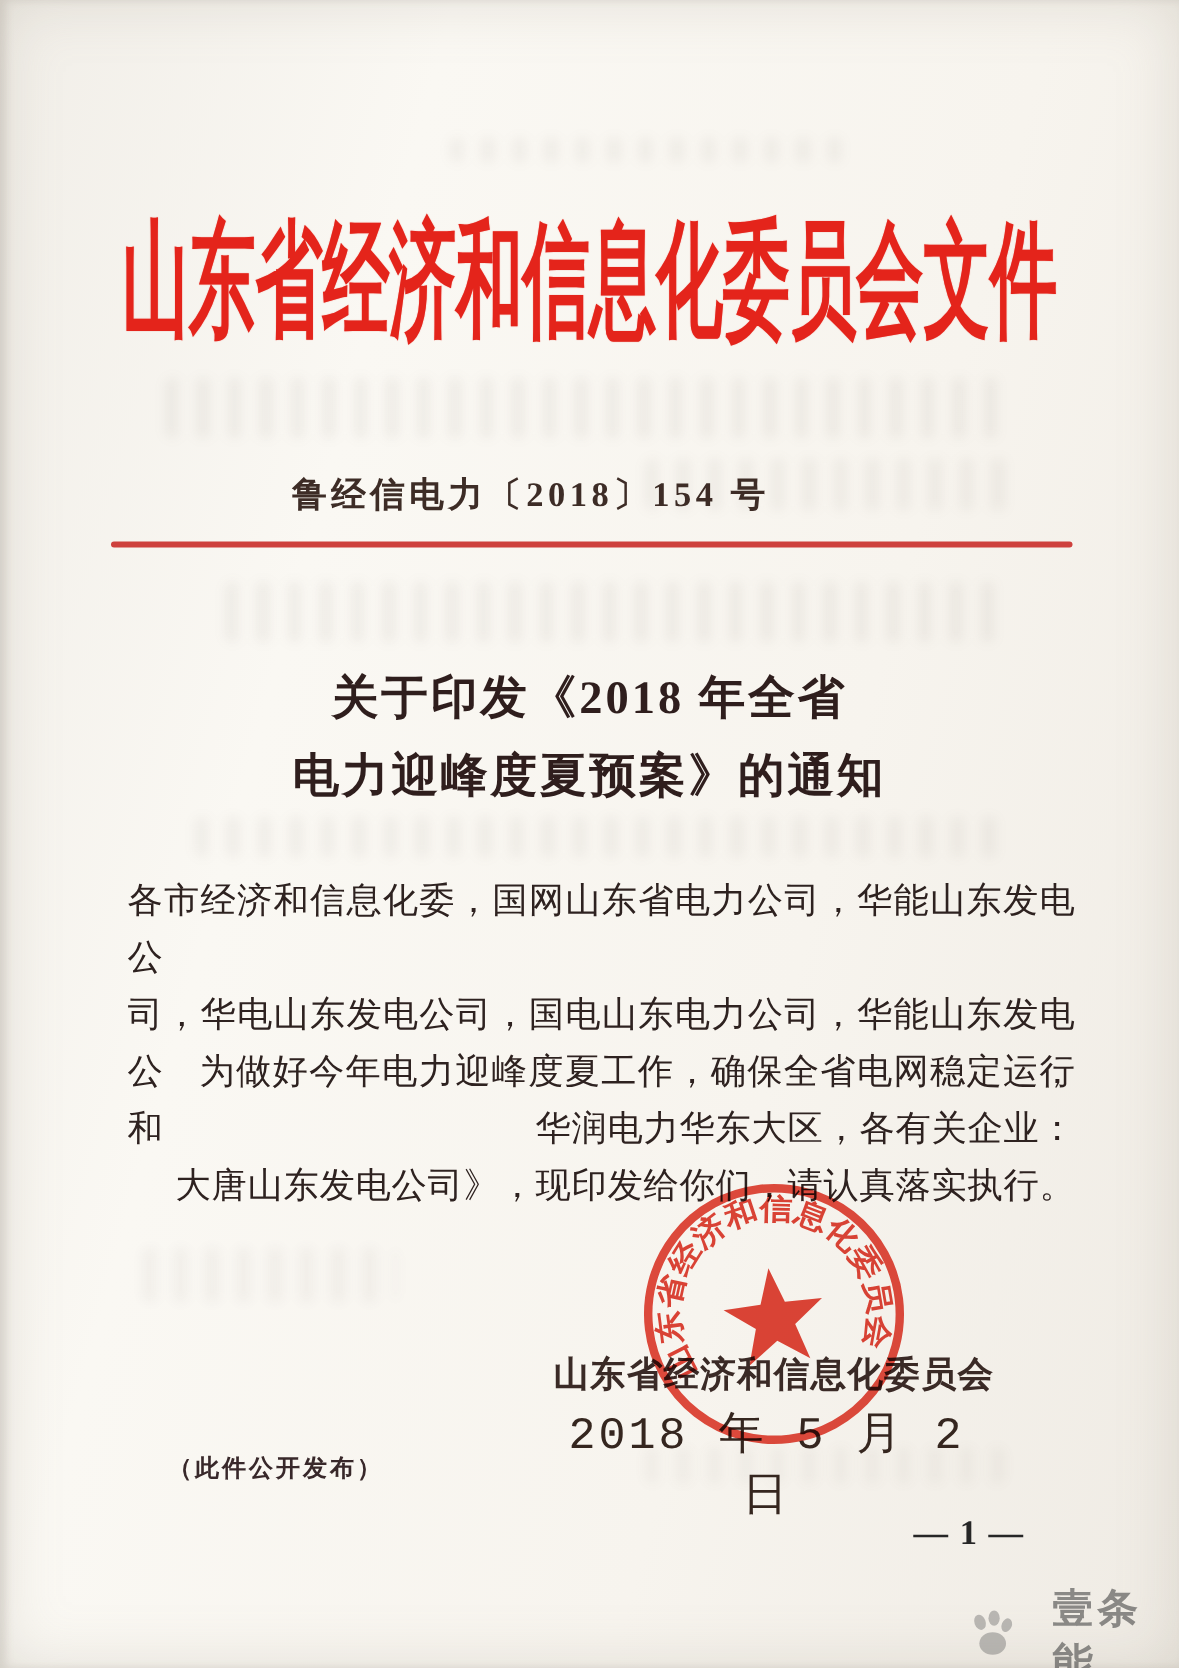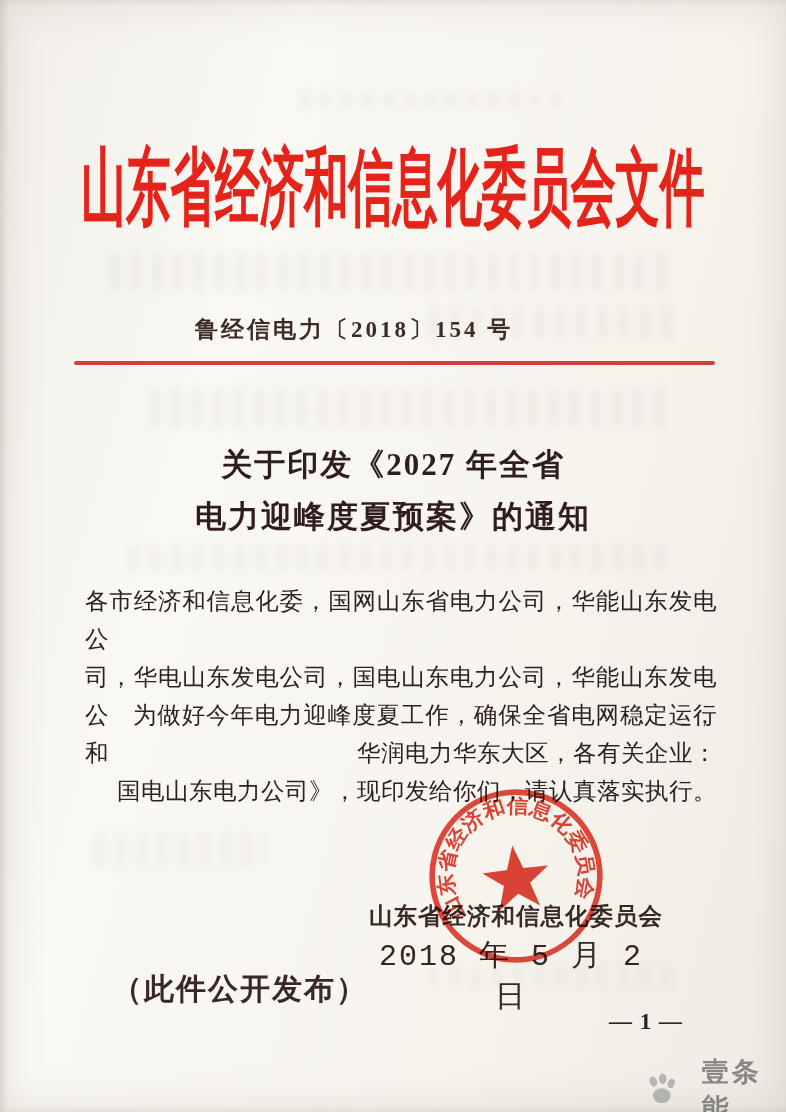--- a/index.html
+++ b/index.html
@@ -64,21 +64,21 @@
     top:900px;left:366px;width:300px;text-align:center;
     font-size:23.5px;font-weight:bold;color:#3a2a26;letter-spacing:1px;
   }
   .sign-date{
     top:935px;left:366px;width:290px;text-align:center;
     font-size:30px;color:#35261f;letter-spacing:2px;font-family:Liberation Mono, monospace;
   }
   
   .public-note{
     top:969px;left:112px;
-    font-size:30px;font-weight:bold;color:#38282a;letter-spacing:2px;
+    font-size:16px;font-weight:bold;color:#38282a;letter-spacing:2px;
   }
   .pagenum{
     top:1009px;left:596px;width:100px;text-align:center;
     font-size:23px;font-weight:bold;color:#262626;letter-spacing:1px;
   }
   .watermark{
     top:1054px;left:644px;display:flex;align-items:center;gap:24px;
   }
   .watermark .wm-text{
     font-family:"Liberation Sans","DejaVu Sans",sans-serif;
@@ -107,33 +107,33 @@
 
   <div class="abs masthead">
     <span>山东省经济和信息化委员会文件</span>
   </div>
 
   <div class="abs docnum">鲁经信电力〔2018〕154 号</div>
 
   <div class="abs redrule"></div>
 
   <div class="abs doc-title">
-    <div>关于印发《2027 年全省</div>
+    <div>关于印发《2018 年全省</div>
     <div>电力迎峰度夏预案》的通知</div>
   </div>
 
   <div class="abs para p1">
     <div class="jl">各市经济和信息化委，国网山东省电力公司，华能山东发电公</div>
     <div class="jl">司，华电山东发电公司，国电山东电力公司，华能山东发电公，</div>
     <div class="nl">华润电力华东大区，各有关企业：</div>
   </div>
 
   <div class="abs para p2">
     <div class="jl indent">为做好今年电力迎峰度夏工作，确保全省电网稳定运行和</div>
-    <div class="nl">国电山东电力公司》，现印发给你们，请认真落实执行。</div>
+    <div class="nl">大唐山东发电公司》，现印发给你们，请认真落实执行。</div>
   </div>
 
   <div class="abs signature">山东省经济和信息化委员会</div>
   <div class="abs sign-date">2018 年 5 月 2 日</div>
 
   <div class="abs seal">
     <svg width="180" height="180" viewBox="0 0 176 176">
       <circle cx="88" cy="88" r="82" fill="none" stroke="#dd2b1c" stroke-width="5.5" opacity="0.92"></circle>
       <path id="sealArc" d="M 34.3,119 A 62,62 0 1 1 141.7,119" fill="none"></path>
       <text font-size="19.5" font-weight="bold" fill="#dd2b1c" opacity="0.95" font-family="Liberation Serif, DejaVu Serif, serif">

